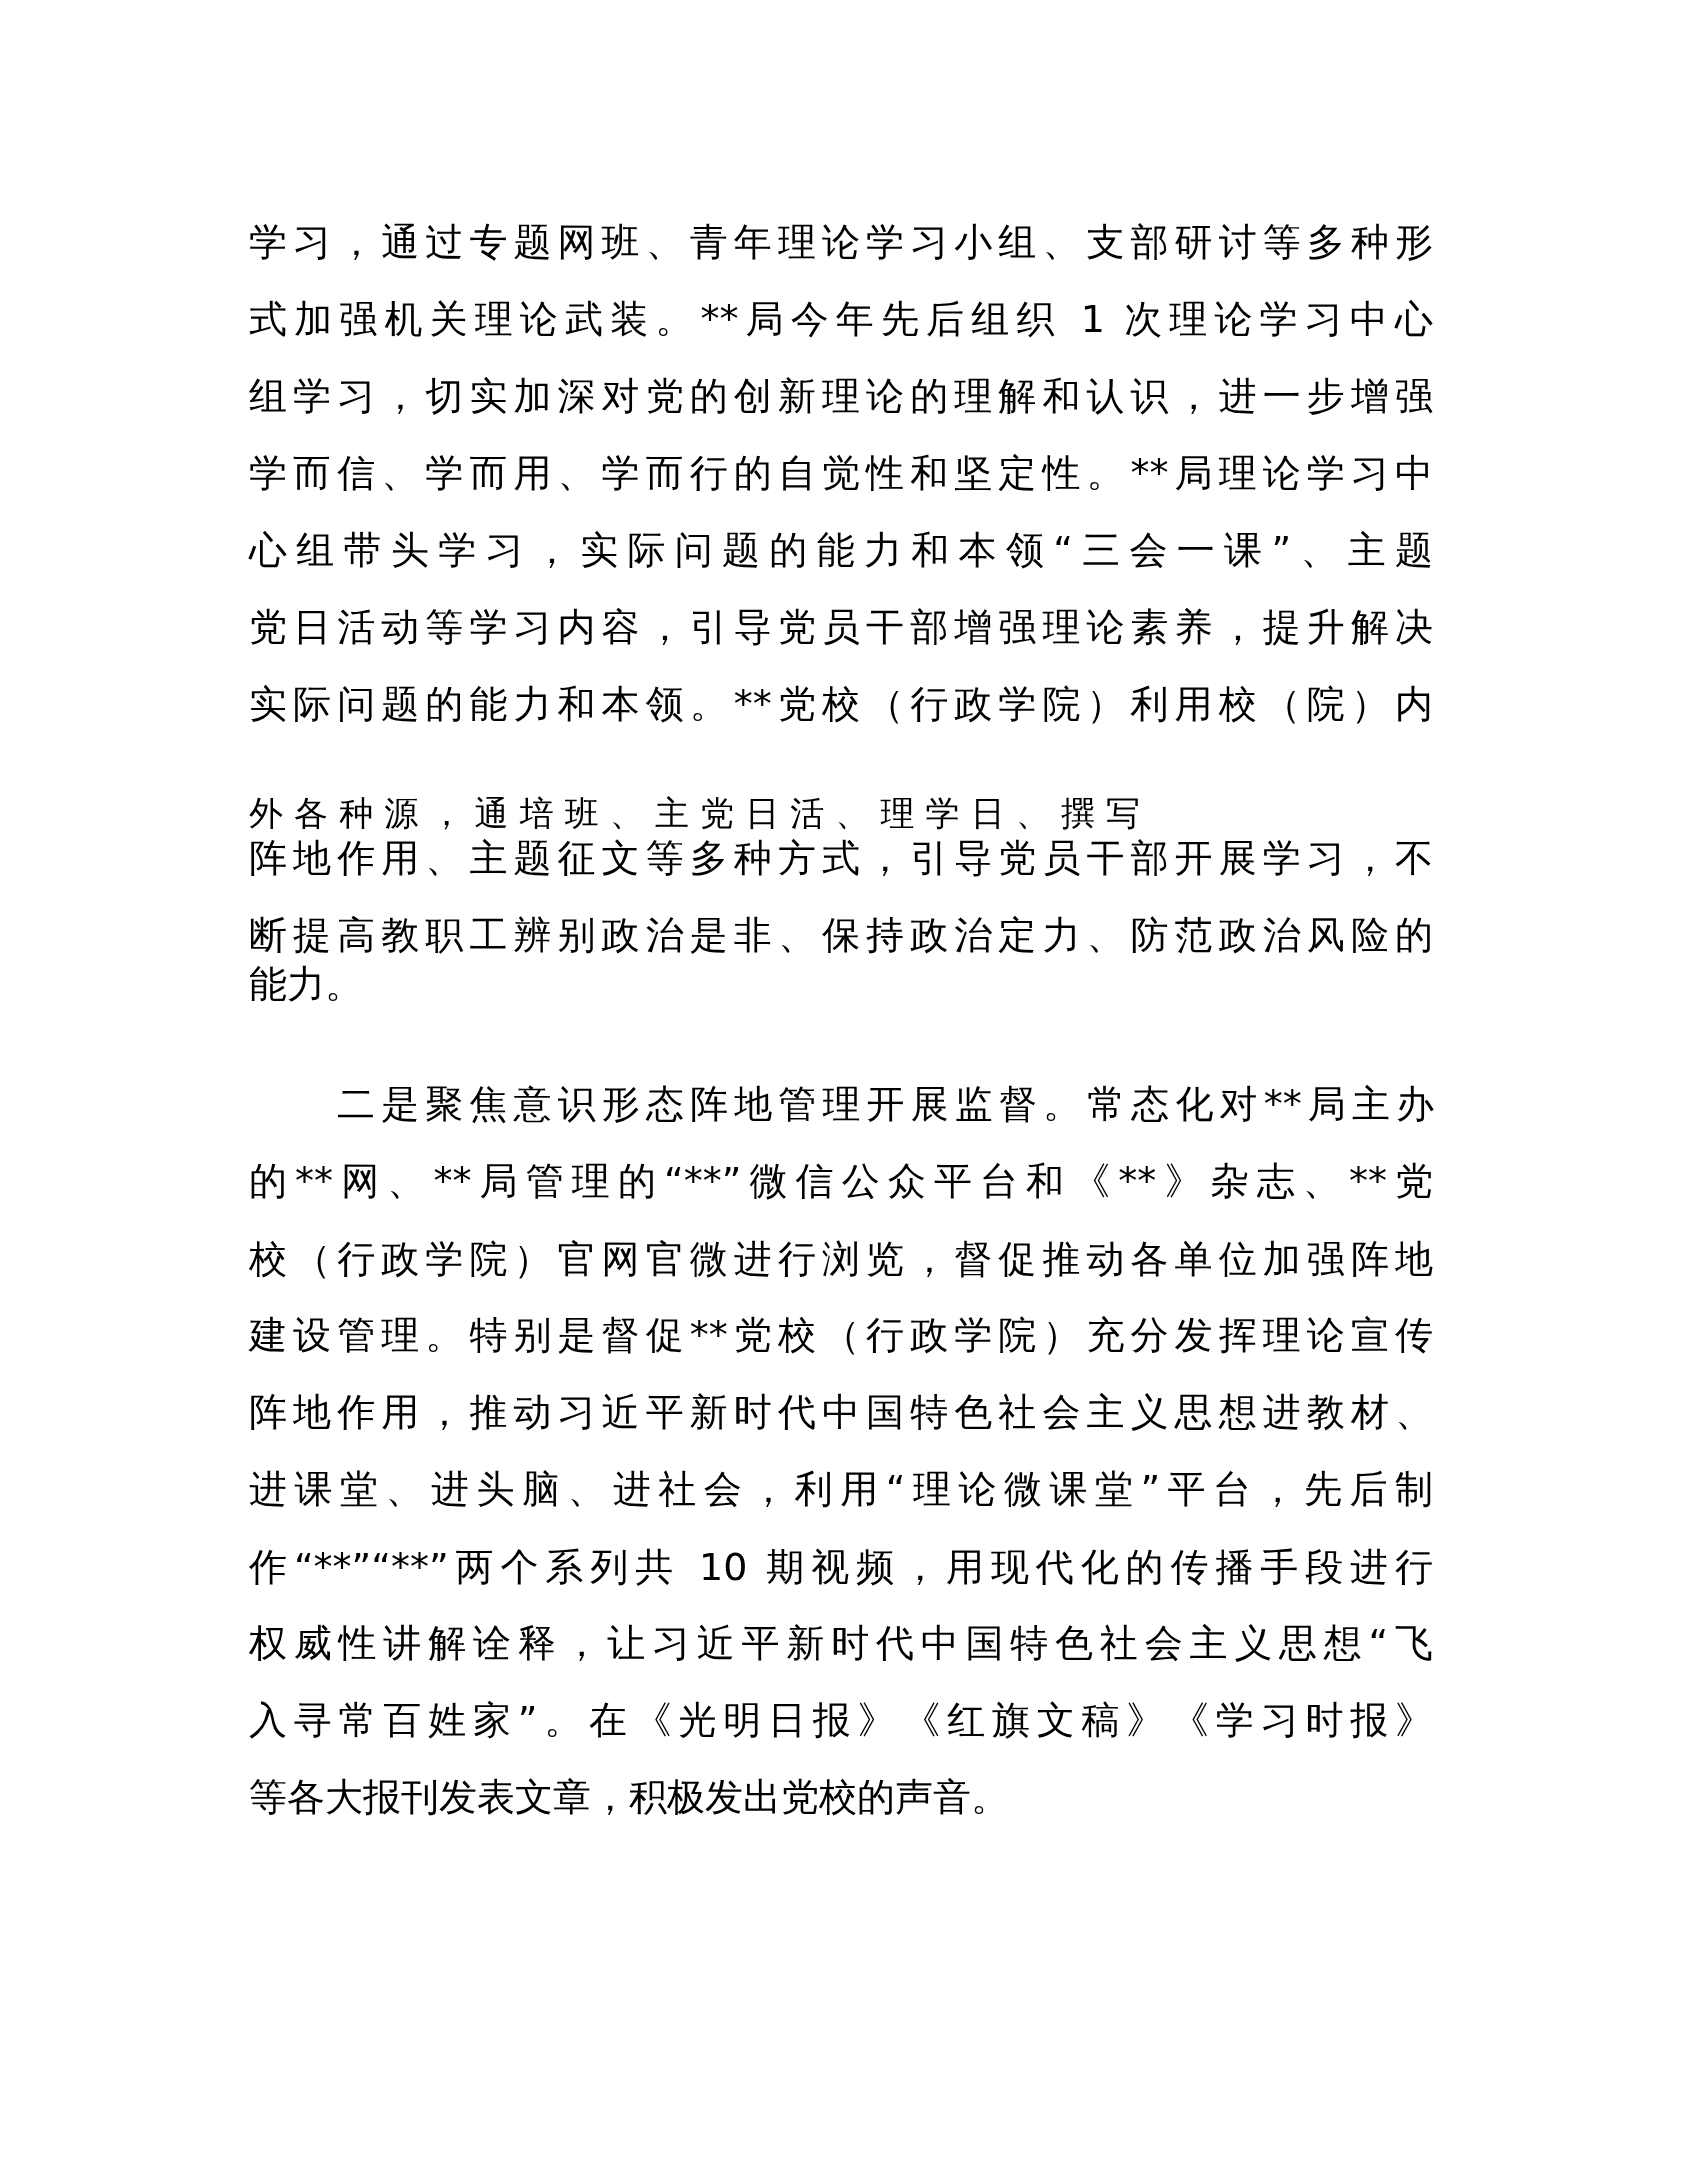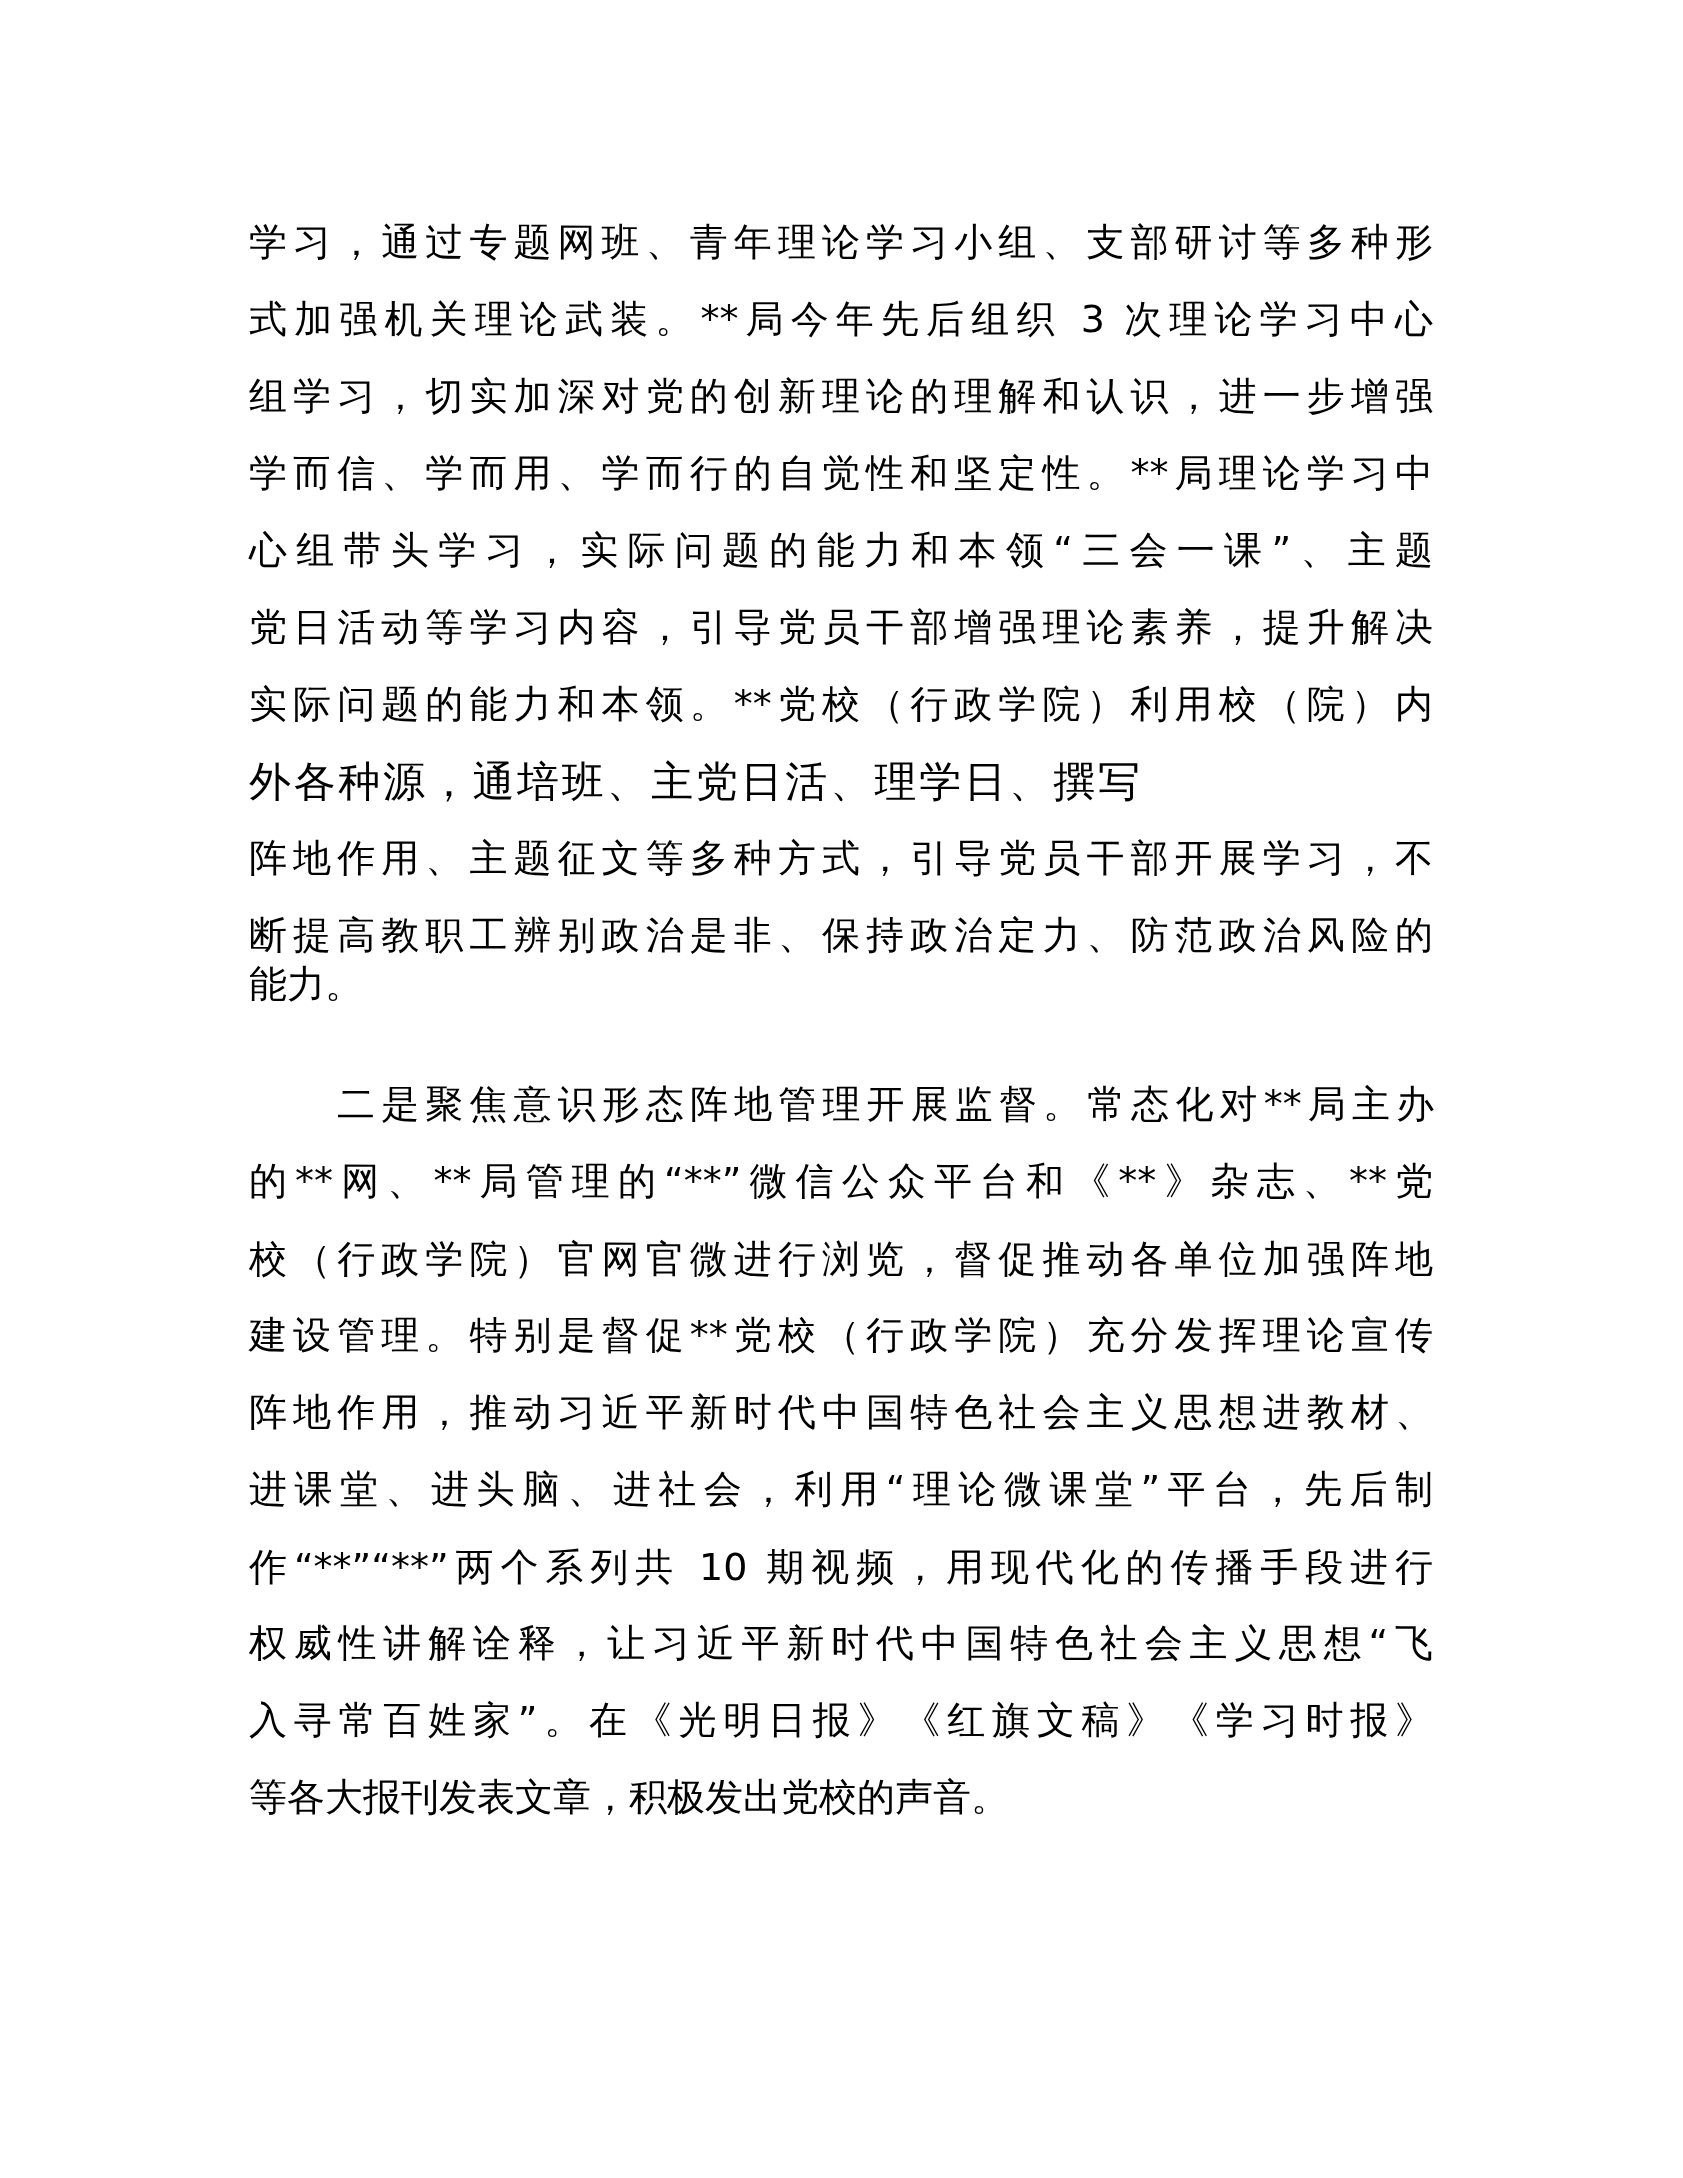--- a/index.html
+++ b/index.html
@@ -36,31 +36,32 @@
     }
     .line.indent {
       left: 337px;
       width: 1097px;
     }
     .line.short {
       text-align-last: left;
     }
     .line.partial {
       width: 891px;
-      font-size: 42px;
+      font-size: 34px;
       letter-spacing: 0;
+      margin-top: 32px;
     }
   </style>
 </head>
 <body>
 
 <div class="page">
   <div>
     <div class="line" style="top:213px">学习，通过专题网班、青年理论学习小组、支部研讨等多种形</div>
-    <div class="line" style="top:290px">式加强机关理论武装。**局今年先后组织 3 次理论学习中心</div>
+    <div class="line" style="top:290px">式加强机关理论武装。**局今年先后组织 1 次理论学习中心</div>
     <div class="line" style="top:367px">组学习，切实加深对党的创新理论的理解和认识，进一步增强</div>
     <div class="line" style="top:444px">学而信、学而用、学而行的自觉性和坚定性。**局理论学习中</div>
     <div class="line" style="top:521px">心组带头学习，实际问题的能力和本领“三会一课”、主题</div>
     <div class="line" style="top:598px">党日活动等学习内容，引导党员干部增强理论素养，提升解决</div>
     <div class="line" style="top:675px">实际问题的能力和本领。**党校（行政学院）利用校（院）内</div>
     <div class="line partial" style="top:752px">外各种源，通培班、主党日活、理学日、撰写</div>
     <div class="line" style="top:829px">阵地作用、主题征文等多种方式，引导党员干部开展学习，不</div>
     <div class="line" style="top:906px">断提高教职工辨别政治是非、保持政治定力、防范政治风险的</div>
     <div class="line short" style="top:955px">能力。</div>
   </div>

